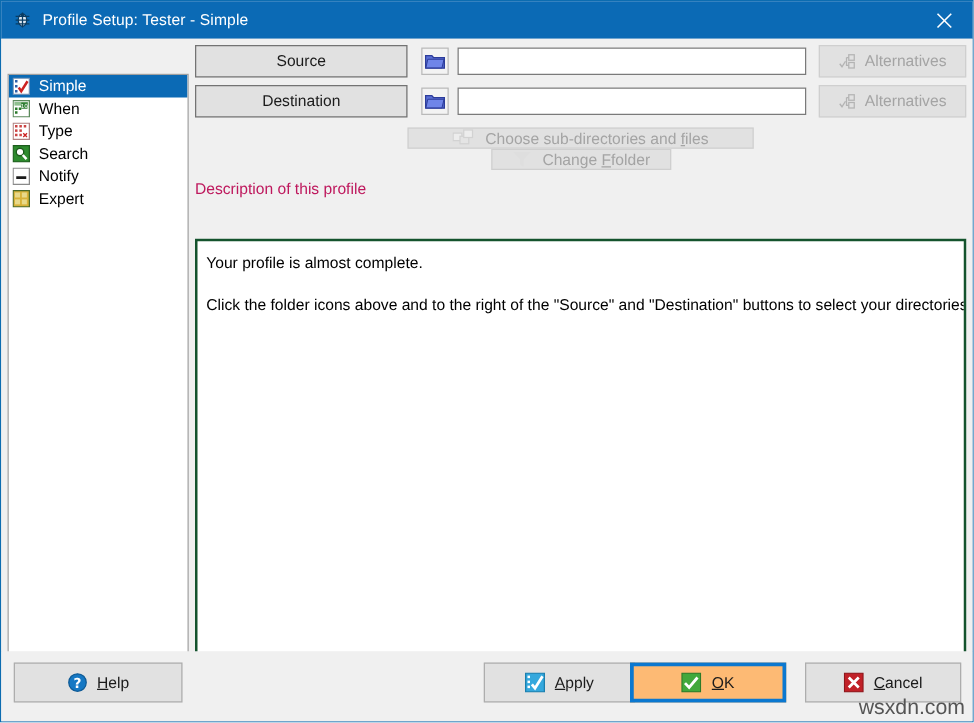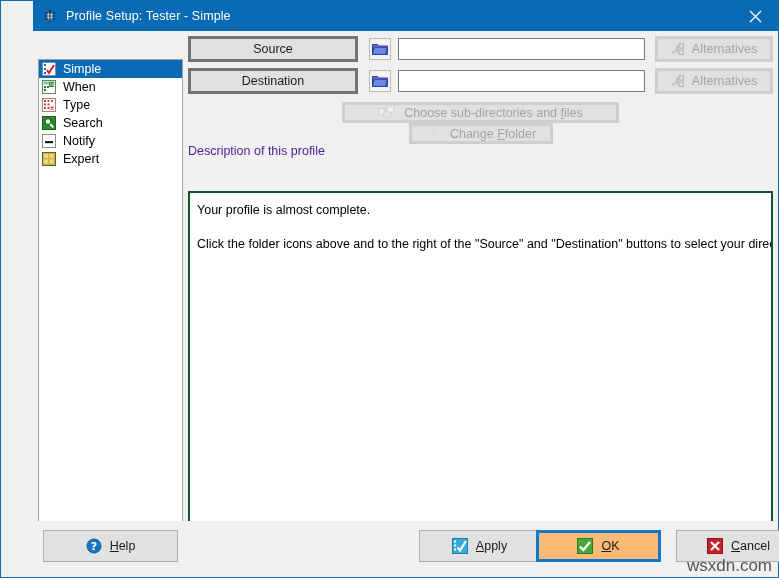--- a/index.html
+++ b/index.html
@@ -8,21 +8,21 @@
     background: #ffffff;
     font-family: "Liberation Sans", sans-serif;
     overflow: hidden;
   }
   .window {
     position: relative;
     width: 779px; height: 578px;
     box-sizing: border-box;
     background: #f0f0f0;
     border: 1px solid #0c6cb0;
-    display: flex; flex-direction: column; padding-left: 32px;
+    display: flex; flex-direction: column;
   }
   
   .titlebar {
     height: 30px;
     background: #0b6ab5;
     display: flex; align-items: center;
     flex: 0 0 30px;
     position: relative;
   }
   .title-icon {
@@ -92,21 +92,21 @@
     left: 155px; top: 5px; right: 5px;
     bottom: 0;
   }
   .row {
     display: flex; align-items: center;
     margin-bottom: 6px;
     height: 26px;
   }
   .btn {
     background: #e1e1e1;
-    border: 3px solid #737373;
+    border: 1px solid #737373;
     font-size: 12.5px;
     color: #1b1b1b;
     display: flex; align-items: center; justify-content: center;
     box-sizing: border-box;
     height: 26px;
     user-select: none;
   }
   .btn.disabled {
     color: #a4a4a4;
     background: #e1e1e1;
@@ -149,21 +149,21 @@
   .choose-btn {
     width: 277px; height: 32px;
     gap: 8px;
   }
   .filter-btn {
     width: 144px; height: 32px;
     gap: 8px;
   }
   .desc-label {
     font-size: 12.5px;
-    color: #4c1d95;
+    color: #be185d;
     margin-top: 10px;
     margin-bottom: 2px;
   }
   .desc-panel {
     position: absolute;
     left: 0; right: 0;
     top: 155px;
     height: 362px;
     background: #ffffff;
     border: 2px solid #14532d;

